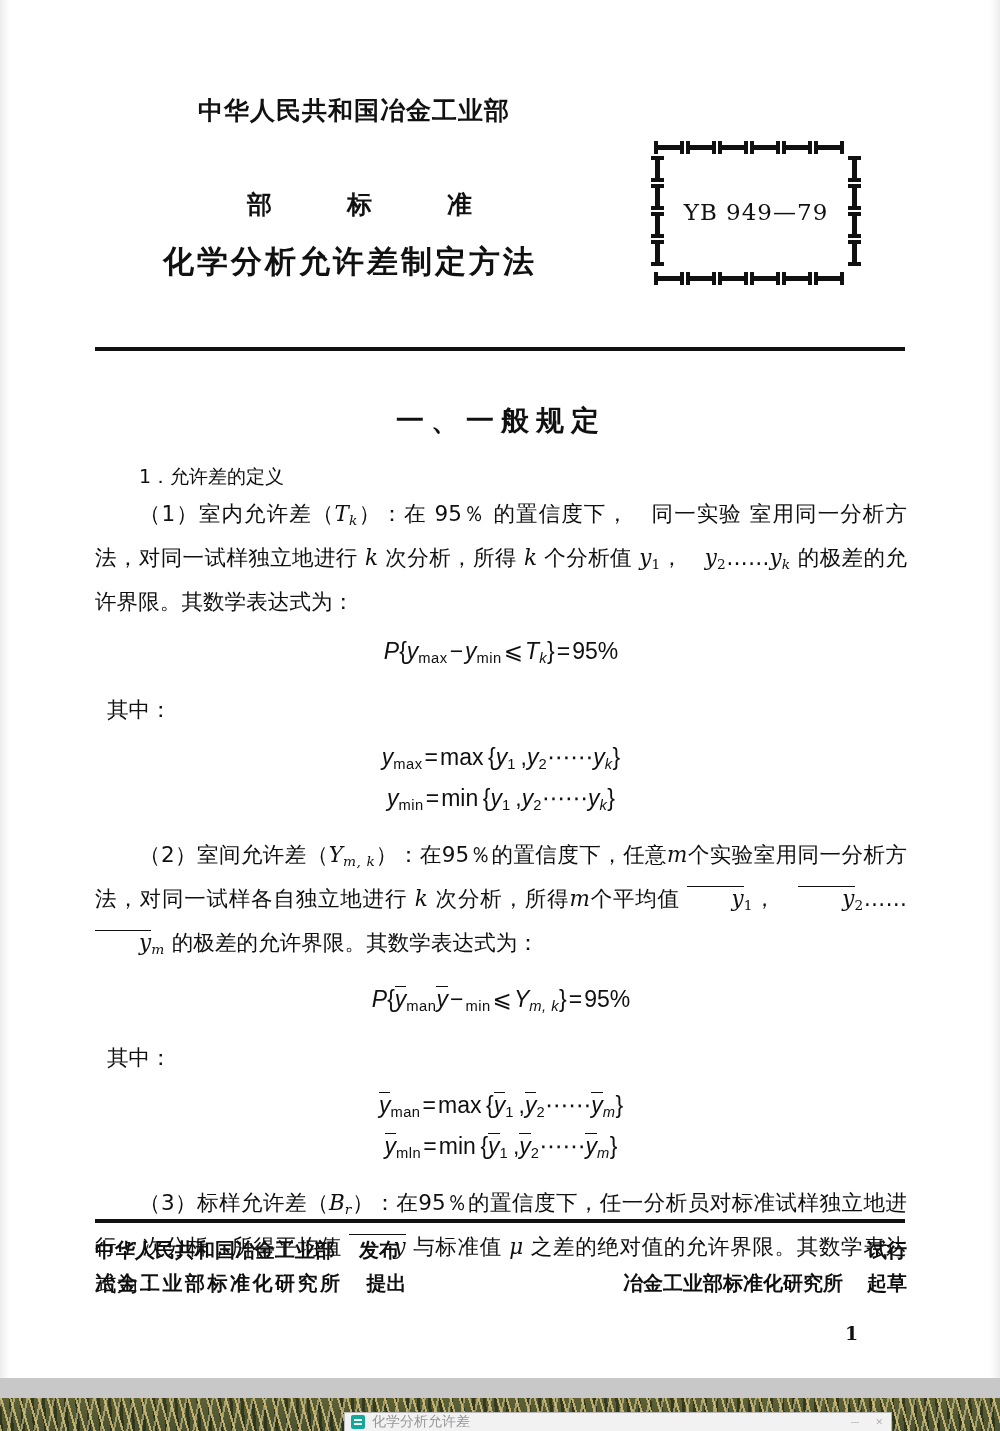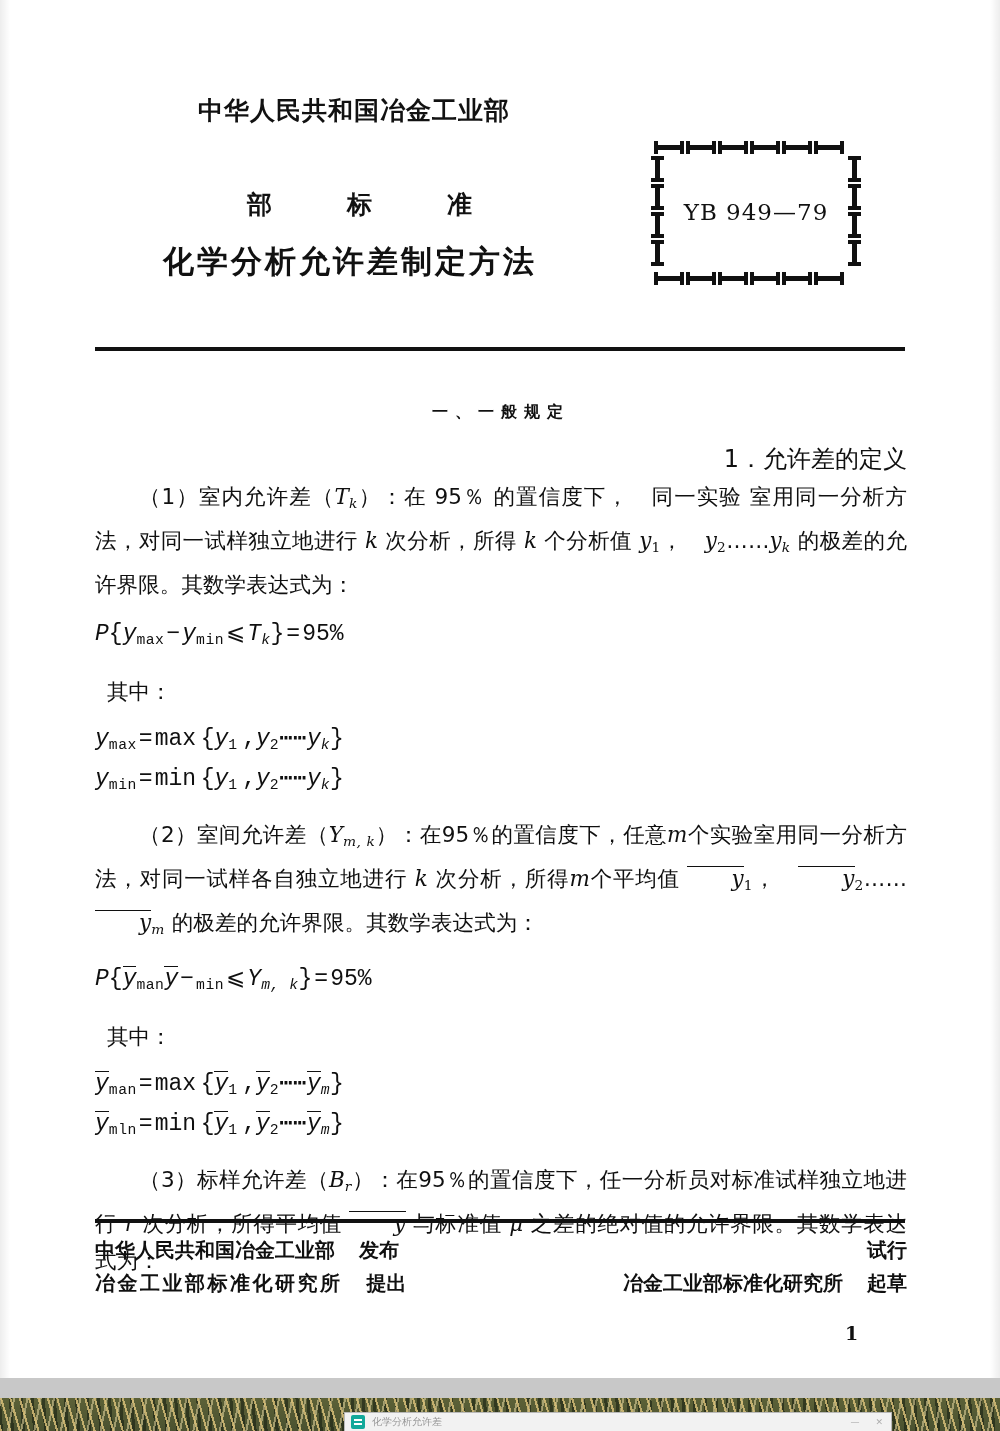--- a/index.html
+++ b/index.html
@@ -130,42 +130,41 @@
     text-align: justify;
     text-justify: inter-character;
     margin: 0;
     letter-spacing: 0.1px;
   }
   .para.indent { text-indent: 44px; }
 
   .section-title {
     margin: 26px 0 18px 0;
     text-align: center;
-    font-size: 16px;
+    font-size: 28px;
     font-weight: 700;
     letter-spacing: 7px;
   }
   .sub-head {
     margin: 14px 0 0 0;
-    font-size: 24px;
+    font-size: 19px;
     line-height: 37px;
     text-indent: 44px;
-    text-align: right;
   }
   .qizhong {
     margin: 12px;
     font-size: 21.5px;
     line-height: 37px;
   }
 
   
   .formula-block {
     margin: 12px 0 14px 0;
-    text-align: left;
-    font-family: Liberation Mono, monospace;
+    text-align: center;
+    font-family: Liberation Sans, sans-serif;
     color: #101010;
   }
   .formula {
     font-size: 23px;
     line-height: 38px;
     white-space: nowrap;
   }
   .formula.tight { line-height: 34px; }
   .fml-var { font-style: italic; }
   .fml-sub {
@@ -271,21 +270,21 @@
     content: "";
     position: absolute;
     left: 3px; right: 3px;
     height: 1.5px;
     background: #ffffff;
   }
   #bottom-window .winicon::before { top: 4px; }
   #bottom-window .winicon::after  { top: 8px; }
   #bottom-window .wintitle {
     margin-left: 7px;
-    font-size: 10px;
+    font-size: 14px;
     color: #4a4a4a;
     opacity: .55;
     font-family: "DejaVu Sans", "Liberation Sans", sans-serif;
     white-space: nowrap;
     overflow: hidden;
   }
   #bottom-window .wincontrols {
     margin-left: auto;
     margin-right: 8px;
     display: flex;

